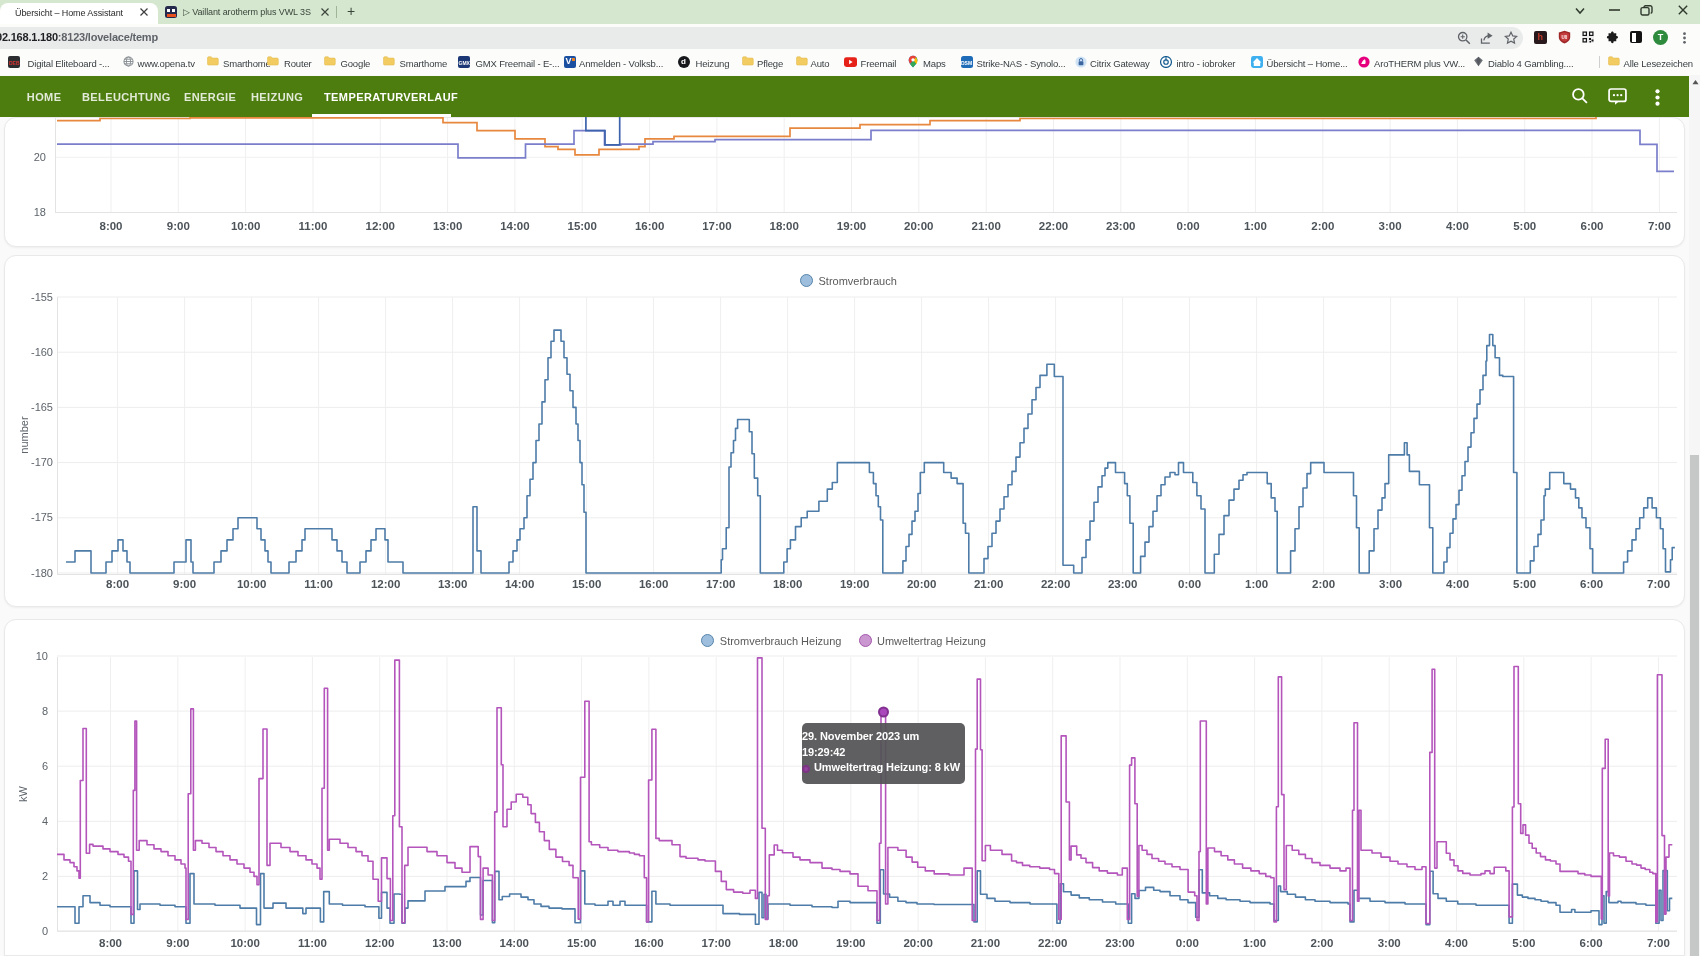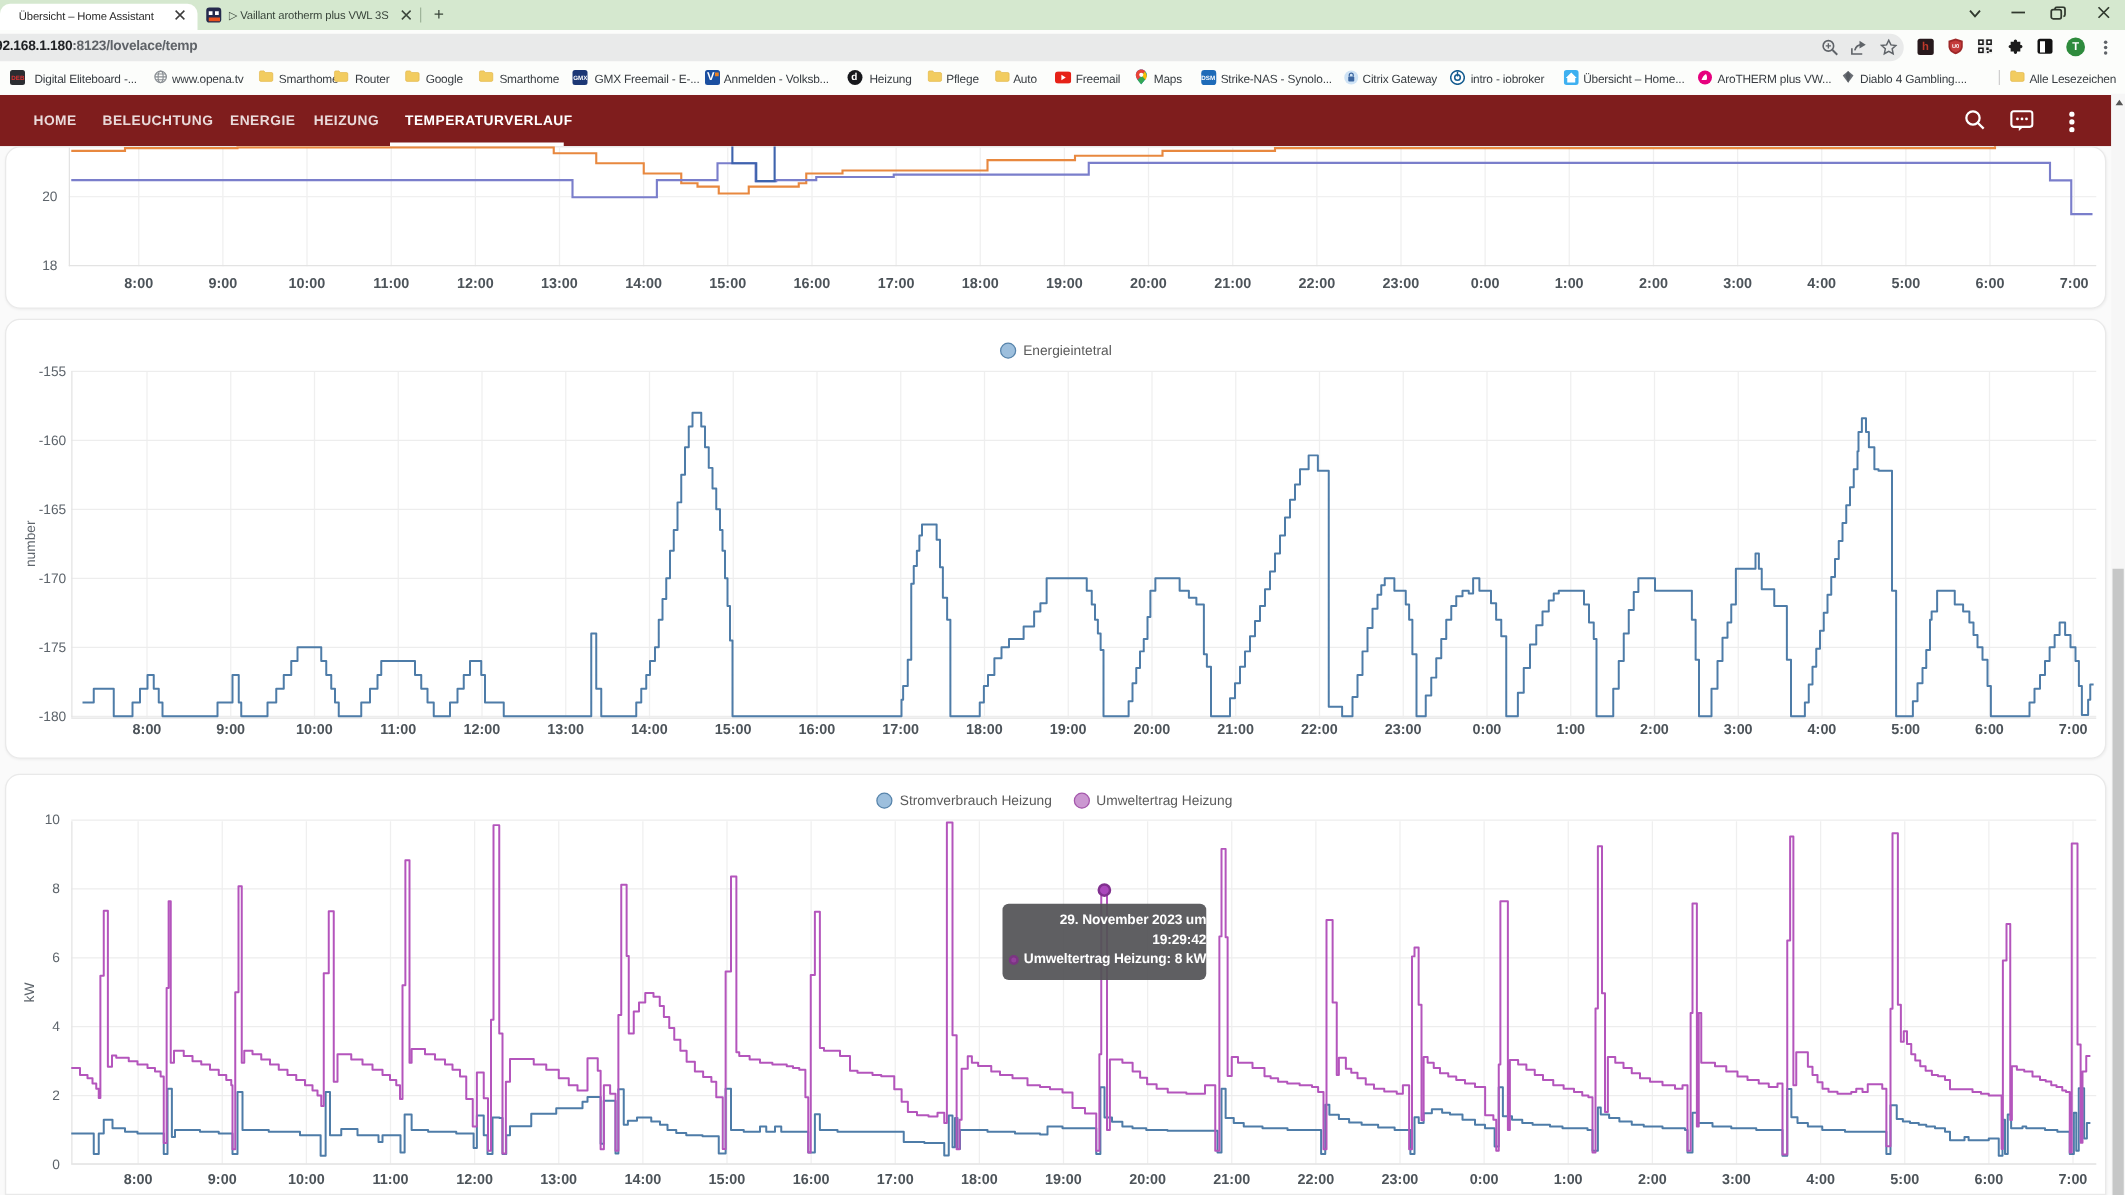--- a/index.html
+++ b/index.html
@@ -14,30 +14,30 @@
 .favi b{position:absolute;width:3px;height:3.5px;background:#fff;top:2.5px}
 #tabdiv{position:absolute;left:336px;top:6px;width:1px;height:12px;background:#9fb59a}
 #plus{position:absolute;left:347px;top:3px;font-size:14px;color:#3a453a;font-weight:400}
 #toolbar{position:absolute;left:0;top:24px;width:1700px;height:28px;background:#fcfdfb}
 #omni{position:absolute;left:-30px;top:27px;width:1553px;height:22px;background:#e9eaea;border-radius:11px}
 #omni .url{position:absolute;left:26px;top:4px;font-size:11px;letter-spacing:-.2px;color:#1e2023;font-weight:700;white-space:nowrap}
 #omni .url span{color:#5f6368;font-weight:700}
 #bookbar{position:absolute;left:0;top:52px;width:1700px;height:23px;background:#fcfdfb}
 .bm{position:absolute;top:58px;font-size:9.5px;letter-spacing:-.15px;color:#383d42;white-space:nowrap}
 .bmi{position:absolute;top:56px}
-#appbar{position:absolute;left:0;top:76px;width:1689px;height:41px;background:#7f1d1d}
+#appbar{position:absolute;left:0;top:76px;width:1689px;height:41px;background:#4d7c0f}
 .nav{position:absolute;top:15px;font-size:11px;font-weight:700;color:rgba(255,255,255,.84);letter-spacing:.4px;white-space:nowrap}
 .nav.act{color:#fff}
 #navline{position:absolute;left:312px;top:114px;width:139px;height:3px;background:#fff}
 #content{position:absolute;left:0;top:117px;width:1689px;height:839px;background:#fafafa}
 .card{position:absolute;background:#fff;border:1px solid #e9e9e9;border-radius:12px;box-shadow:0 1px 2px rgba(0,0,0,.05)}
 #sthumb{position:absolute;left:1690px;top:455px;width:9px;height:501px;background:#c6c7c7}
 .leg{position:absolute;font-size:11px;color:#5a5a5a;white-space:nowrap}
 .legc{position:absolute;width:13px;height:13px;border-radius:50%}
-#tooltip{position:absolute;left:802px;top:723px;width:163px;height:61px;background:rgba(83,83,86,0.93);border-radius:5px;color:#fff;font-size:11px;font-weight:700;text-align:right;line-height:15.5px;padding-top:6px;letter-spacing:-.1px}
+#tooltip{position:absolute;left:802px;top:723px;width:163px;height:61px;background:rgba(83,83,86,0.93);border-radius:5px;color:#fff;font-size:11px;font-weight:700;text-align:left;line-height:15.5px;padding-top:6px;letter-spacing:-.1px}
 #tooltip .dot{display:inline-block;width:8px;height:8px;border-radius:50%;background:#93419c;border:2px solid #7b3583;vertical-align:-2px;margin-right:4px}
 </style></head>
 <body>
 <div id="tabstrip"></div>
 <div id="tab1">
     <span class="t">Übersicht – Home Assistant</span>
   </div>
 <svg class="tabx" style="left:139px;top:7px" width="10" height="10" viewBox="0 0 10 10">
     <path d="M1.5 1.5 8.5 8.5M8.5 1.5 1.5 8.5" stroke="#3c3c3c" stroke-width="1.2"></path>
   </svg>
@@ -299,21 +299,21 @@
     <text x="1255.4" y="230" font-size="11.5" font-weight="bold" fill="#4c5359" text-anchor="middle">1:00</text>
     <text x="1322.8" y="230" font-size="11.5" font-weight="bold" fill="#4c5359" text-anchor="middle">2:00</text>
     <text x="1390.1" y="230" font-size="11.5" font-weight="bold" fill="#4c5359" text-anchor="middle">3:00</text>
     <text x="1457.4" y="230" font-size="11.5" font-weight="bold" fill="#4c5359" text-anchor="middle">4:00</text>
     <text x="1524.7" y="230" font-size="11.5" font-weight="bold" fill="#4c5359" text-anchor="middle">5:00</text>
     <text x="1592.0" y="230" font-size="11.5" font-weight="bold" fill="#4c5359" text-anchor="middle">6:00</text>
     <text x="1659.4" y="230" font-size="11.5" font-weight="bold" fill="#4c5359" text-anchor="middle">7:00</text>
   </svg>
 <div class="card" style="left:4px;top:255px;width:1681px;height:352px"></div>
 <span class="legc" style="left:800px;top:274px;background:#9dbfdd;border:1.5px solid #5784ab"></span>
-<span class="leg" style="left:818.5px;top:275px">Energieintetral</span>
+<span class="leg" style="left:818.5px;top:275px">Stromverbrauch</span>
 <svg class="abs" style="left:4px;top:255px" width="1681" height="352" viewBox="4 255 1681 352">
     <path d="M117.6 297V574" stroke="#efefef" stroke-width="1"></path>
     <path d="M184.6 297V574" stroke="#efefef" stroke-width="1"></path>
     <path d="M251.6 297V574" stroke="#efefef" stroke-width="1"></path>
     <path d="M318.6 297V574" stroke="#efefef" stroke-width="1"></path>
     <path d="M385.6 297V574" stroke="#efefef" stroke-width="1"></path>
     <path d="M452.6 297V574" stroke="#efefef" stroke-width="1"></path>
     <path d="M519.6 297V574" stroke="#efefef" stroke-width="1"></path>
     <path d="M586.6 297V574" stroke="#efefef" stroke-width="1"></path>
     <path d="M653.6 297V574" stroke="#efefef" stroke-width="1"></path>

